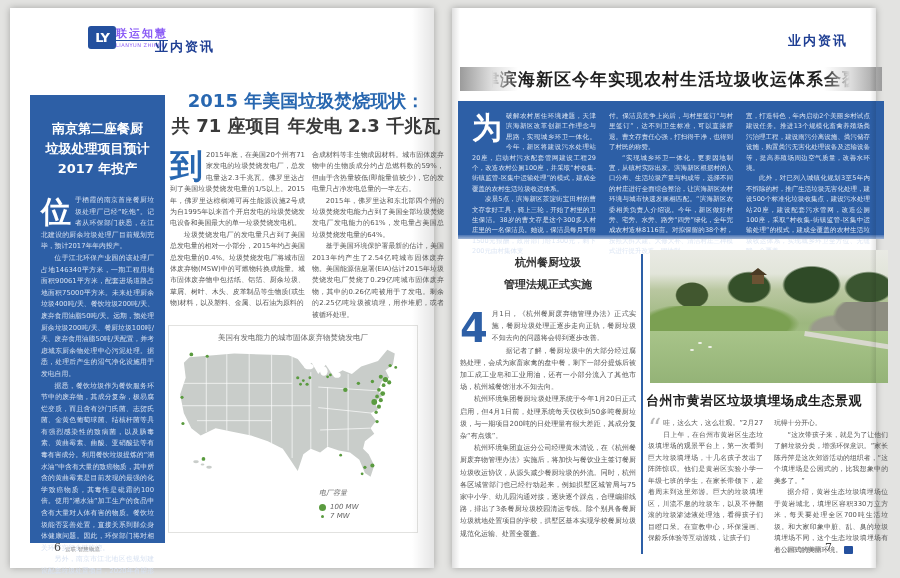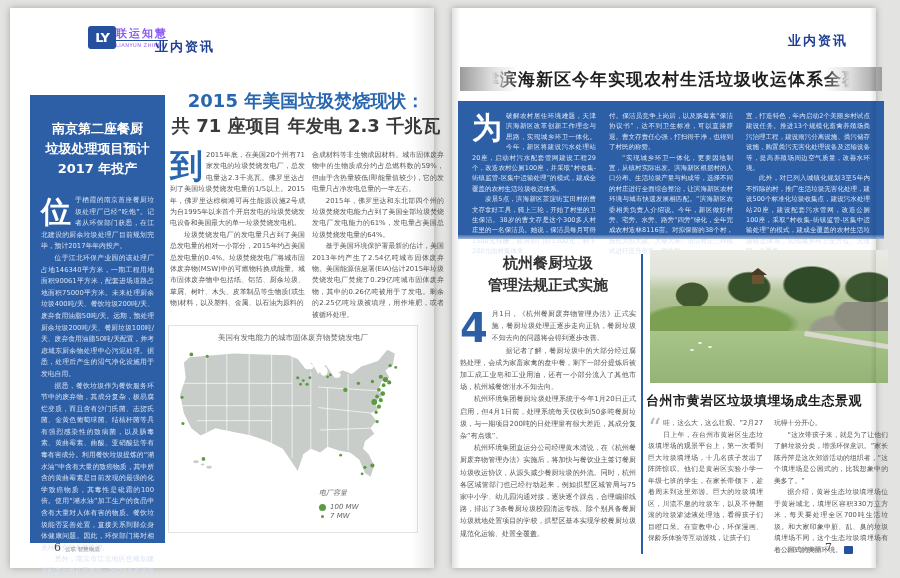--- a/index.html
+++ b/index.html
@@ -85,21 +85,21 @@
   .a1-box { position:absolute; left:6px; top:93px; width:426px; height:138px; background:#2d5fa6;
      padding:10px 14px 6px; display:flex; gap:13px; }
   .a1-box::after { content:""; position:absolute; left:0; bottom:0; width:100%; height:4px;
      background:linear-gradient(180deg,#4a74b4,#9fb4d4); }
   .a1-col { width:131px; font-size:6.5px; line-height:10.4px; color:#dde6f4; text-align:justify; }
   .a1-col p { text-indent:2em; }
   .a1-col p.first { text-indent:0; }
 
   
   .a2 { position:absolute; left:8px; top:244px; width:176px; }
-  .a2-title { text-align:center; font-weight:bold; font-size:15px; line-height:22px; color:#333;
+  .a2-title { text-align:center; font-weight:bold; font-size:11px; line-height:22px; color:#333;
      margin-bottom:12px; }
   .a2-body { font-size:7px; line-height:12.2px; color:#555; text-align:justify; }
   .a2-body p { text-indent:2em; }
   .a2-body p.first { text-indent:0; }
   .dropcap-b2 { float:left; font-size:40px; line-height:36px; font-weight:bold; color:#2d5fa6;
      margin:2px 4px 0 0; }
   .divider-v { position:absolute; left:189px; top:246px; width:2px; height:300px; background:#2d5fa6; }
 
   
   .photo { position:absolute; left:198px; top:242px; width:238px; height:133px; overflow:hidden;
@@ -285,21 +285,21 @@
       <div class="grad-bar l"></div>
       <div class="grad-bar r"></div>
       <div class="a1-title">天津滨海新区今年实现农村生活垃圾收运体系全覆盖</div>
     </div>
     <div class="a1-box">
       <div class="a1-col">
         <p class="first"><span class="dropcap-w">为</span><span>破解农村居住环境难题，天津滨海新区改革创新工作理念与思路，实现城乡环卫一体化。今年，新区将建设污水处理站20座，启动村污水配套管网建设工程29个，改造农村公厕100座，并采取“村收集-街镇监管-区集中运输处理”的模式，建成全覆盖的农村生活垃圾收运体系。</span></p>
         <p>凌晨5点，滨海新区茶淀街宝田村的曹文存拿好工具，骑上三轮，开始了村里的卫生保洁。38岁的曹文存是这个300多人村庄里的一名保洁员。她说，保洁员每月可得1500元报酬，政府部门给1300元，剩下200元由村集体支</p>
       </div>
       <div class="a1-col">
-        <p class="first">付。保洁员竞争上岗后，以及肠毒素“保洁协议书”，达不到卫生标准，可以直接辞退。曹文存责任心强，打扫得干净，也得到了村民的称赞。</p>
+        <p class="first">付。保洁员竞争上岗后，与村里签订“与村里签订”，达不到卫生标准，可以直接辞退。曹文存责任心强，打扫得干净，也得到了村民的称赞。</p>
         <p>“实现城乡环卫一体化，更要因地制宜，从镇村实际出发。滨海新区根据村的人口分布、生活垃圾产量与构成等，选择不同的村庄进行全面综合整治，让滨海新区农村环境与城市快速发展相匹配。”滨海新区农委相关负责人介绍说。今年，新区做好村旁、宅旁、水旁、路旁“四旁”绿化，全年完成农村造林8116亩。对拟保留的38个村，按照大拆大建、大修大补、清洁村庄三种模式进行提升改造，因地制</p>
       </div>
       <div class="a1-col">
         <p class="first">宜，打造特色，年内启动2个美丽乡村试点建设任务。推进13个规模化畜禽养殖场粪污治理工程，建设雨污分离设施、粪污储存设施，购置粪污无害化处理设备及运输设备等，提高养殖场周边空气质量，改善水环境。</p>
         <p>此外，对已列入城镇化规划3至5年内不拆除的村，推广生活垃圾无害化处理，建设500个标准化垃圾收集点，建设污水处理站20座，建设配套污水管网，改造公厕100座，采取“村收集-街镇监管-区集中运输处理”的模式，建成全覆盖的农村生活垃圾收运体系，实现城乡环卫全方位、无缝隙、全覆盖。</p>
       </div>
     </div>
 
     <div class="a2">
       <div class="a2-title">

